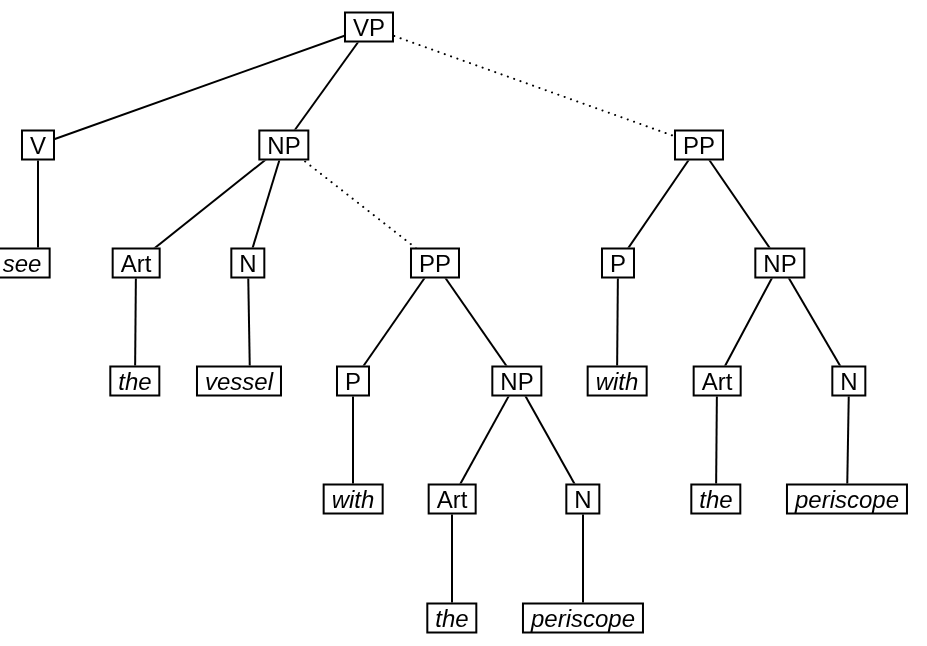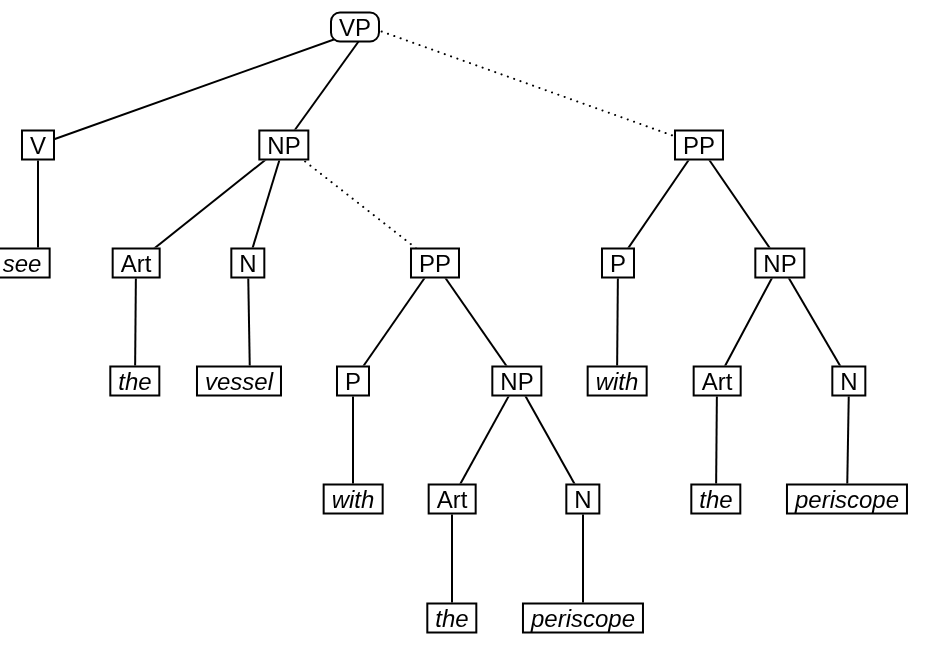--- a/index.html
+++ b/index.html
@@ -71,21 +71,21 @@
       <line x1="583" y1="499" x2="583" y2="618" class="edge solid"></line>
       <line x1="699" y1="145" x2="618" y2="263" class="edge solid"></line>
       <line x1="699" y1="145" x2="780" y2="263" class="edge solid"></line>
       <line x1="618" y1="263" x2="617" y2="381" class="edge solid"></line>
       <line x1="780" y1="263" x2="717" y2="381" class="edge solid"></line>
       <line x1="780" y1="263" x2="849" y2="381" class="edge solid"></line>
       <line x1="717" y1="381" x2="716" y2="499" class="edge solid"></line>
       <line x1="849" y1="381" x2="847" y2="499" class="edge solid"></line>
     </svg>
   <div id="nodes">
-      <div class="node phrase" style="left: 355px; top: 27px; border-radius: 10px;">VP</div>
+      <div class="node phrase" style="left: 369px; top: 27px;">VP</div>
       <div class="node phrase" style="left: 38px; top: 145px;">V</div>
       <div class="node phrase" style="left: 284px; top: 145px;">NP</div>
       <div class="node phrase" style="left: 699px; top: 145px;">PP</div>
       <div class="node word" style="left: 22px; top: 263px;">see</div>
       <div class="node phrase" style="left: 136px; top: 263px;">Art</div>
       <div class="node phrase" style="left: 248px; top: 263px;">N</div>
       <div class="node phrase" style="left: 435px; top: 263px;">PP</div>
       <div class="node phrase" style="left: 618px; top: 263px;">P</div>
       <div class="node phrase" style="left: 780px; top: 263px;">NP</div>
       <div class="node word" style="left: 135px; top: 381px;">the</div>

